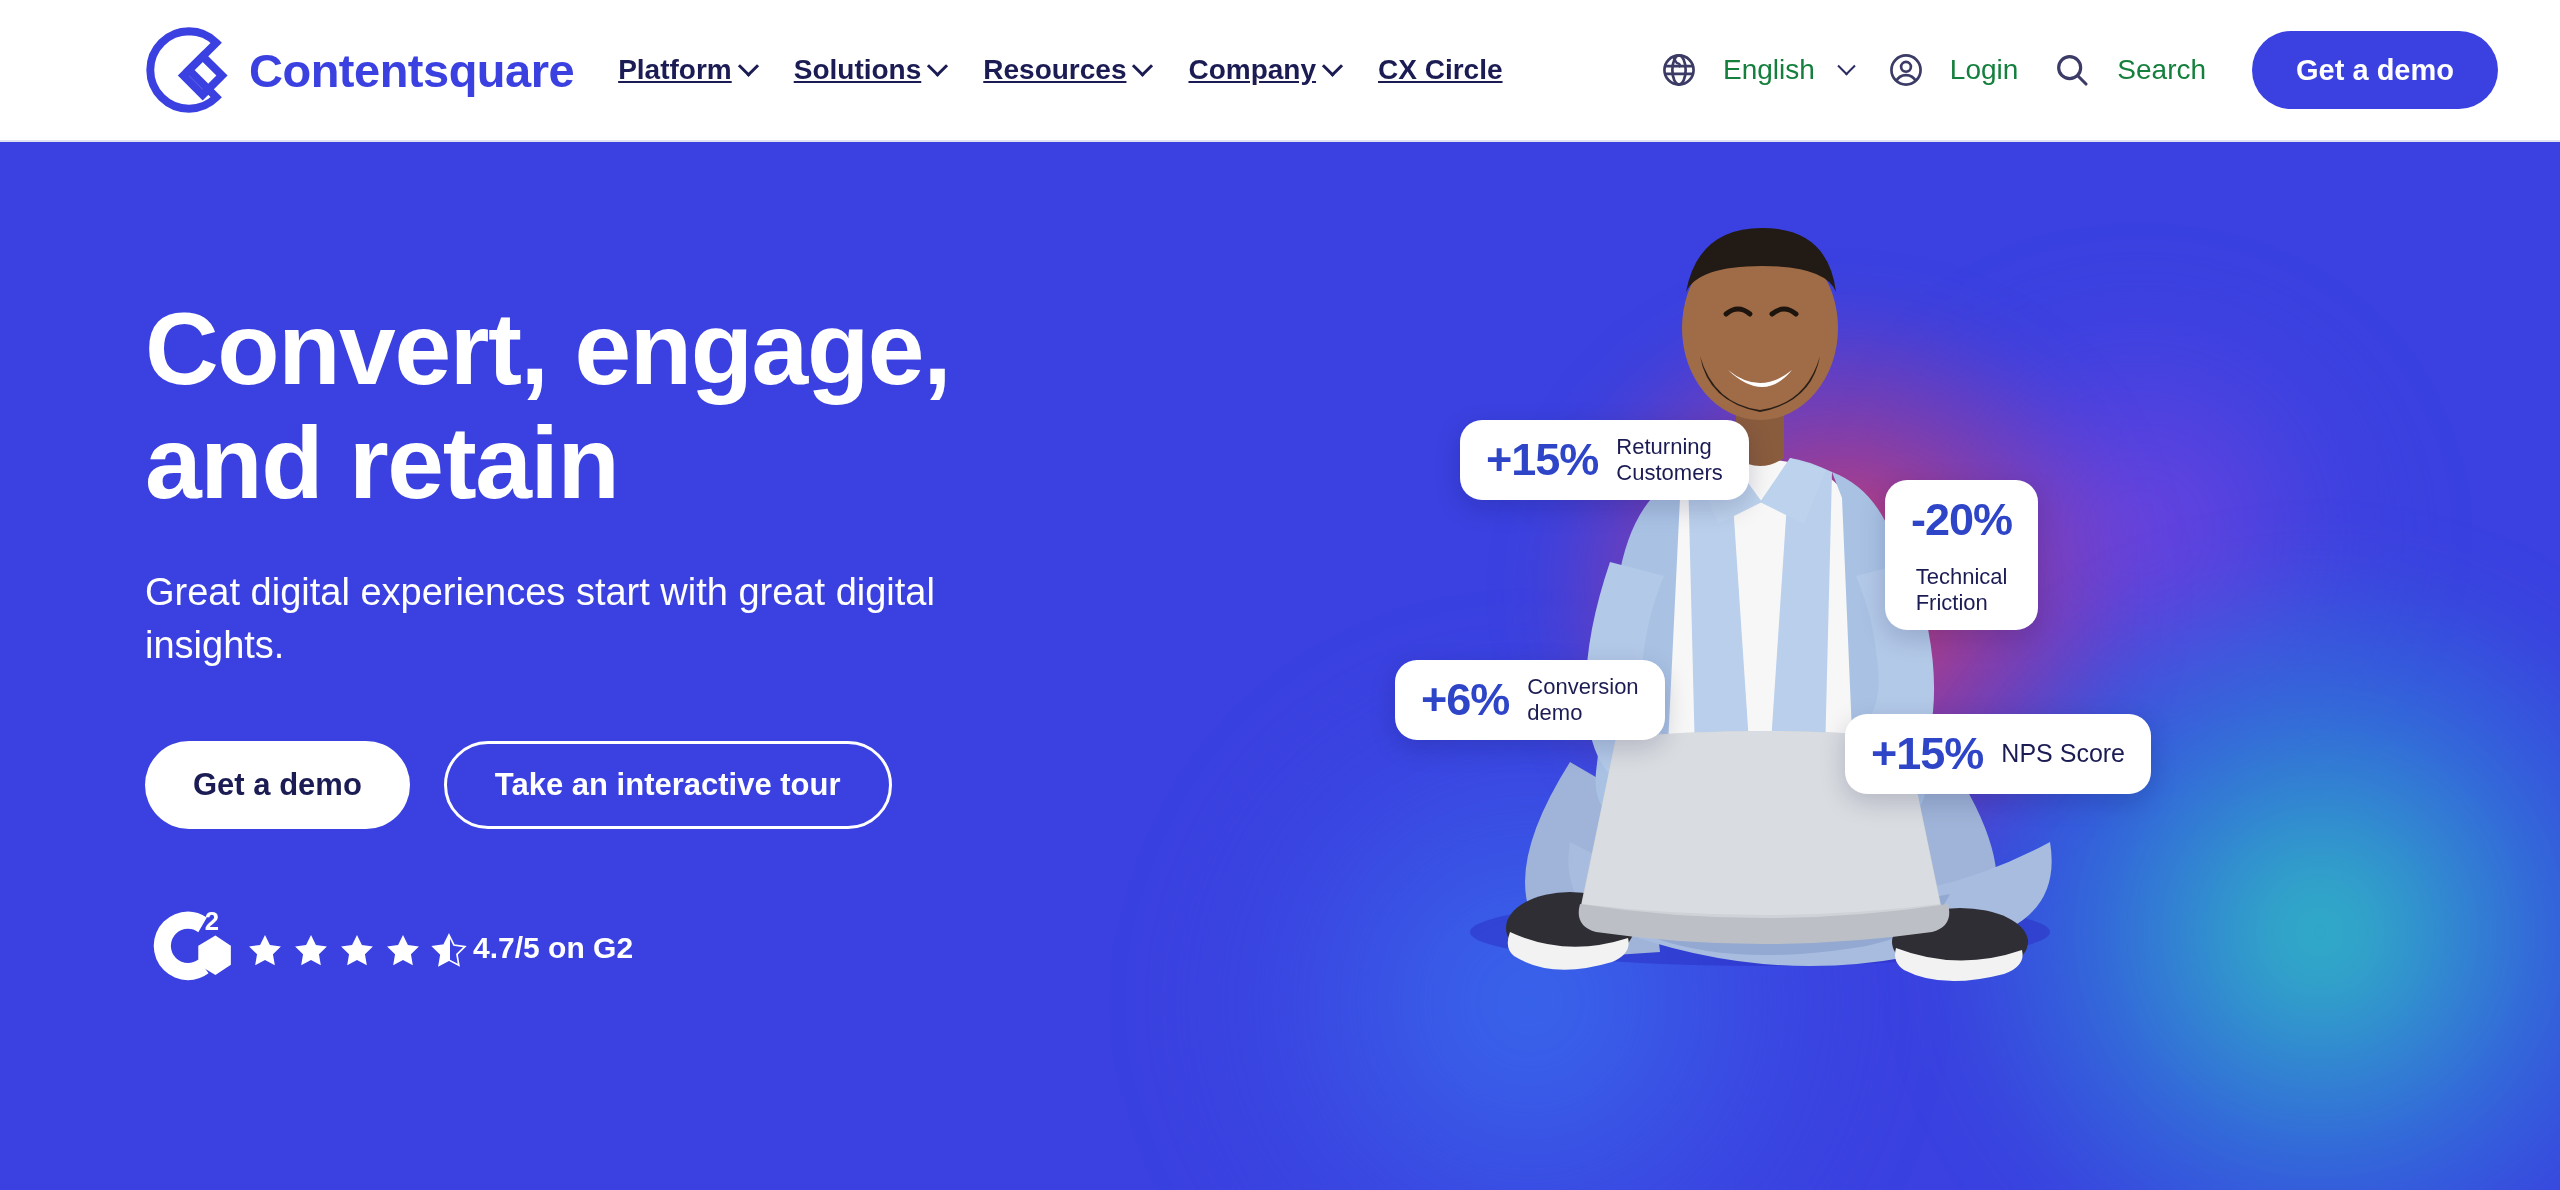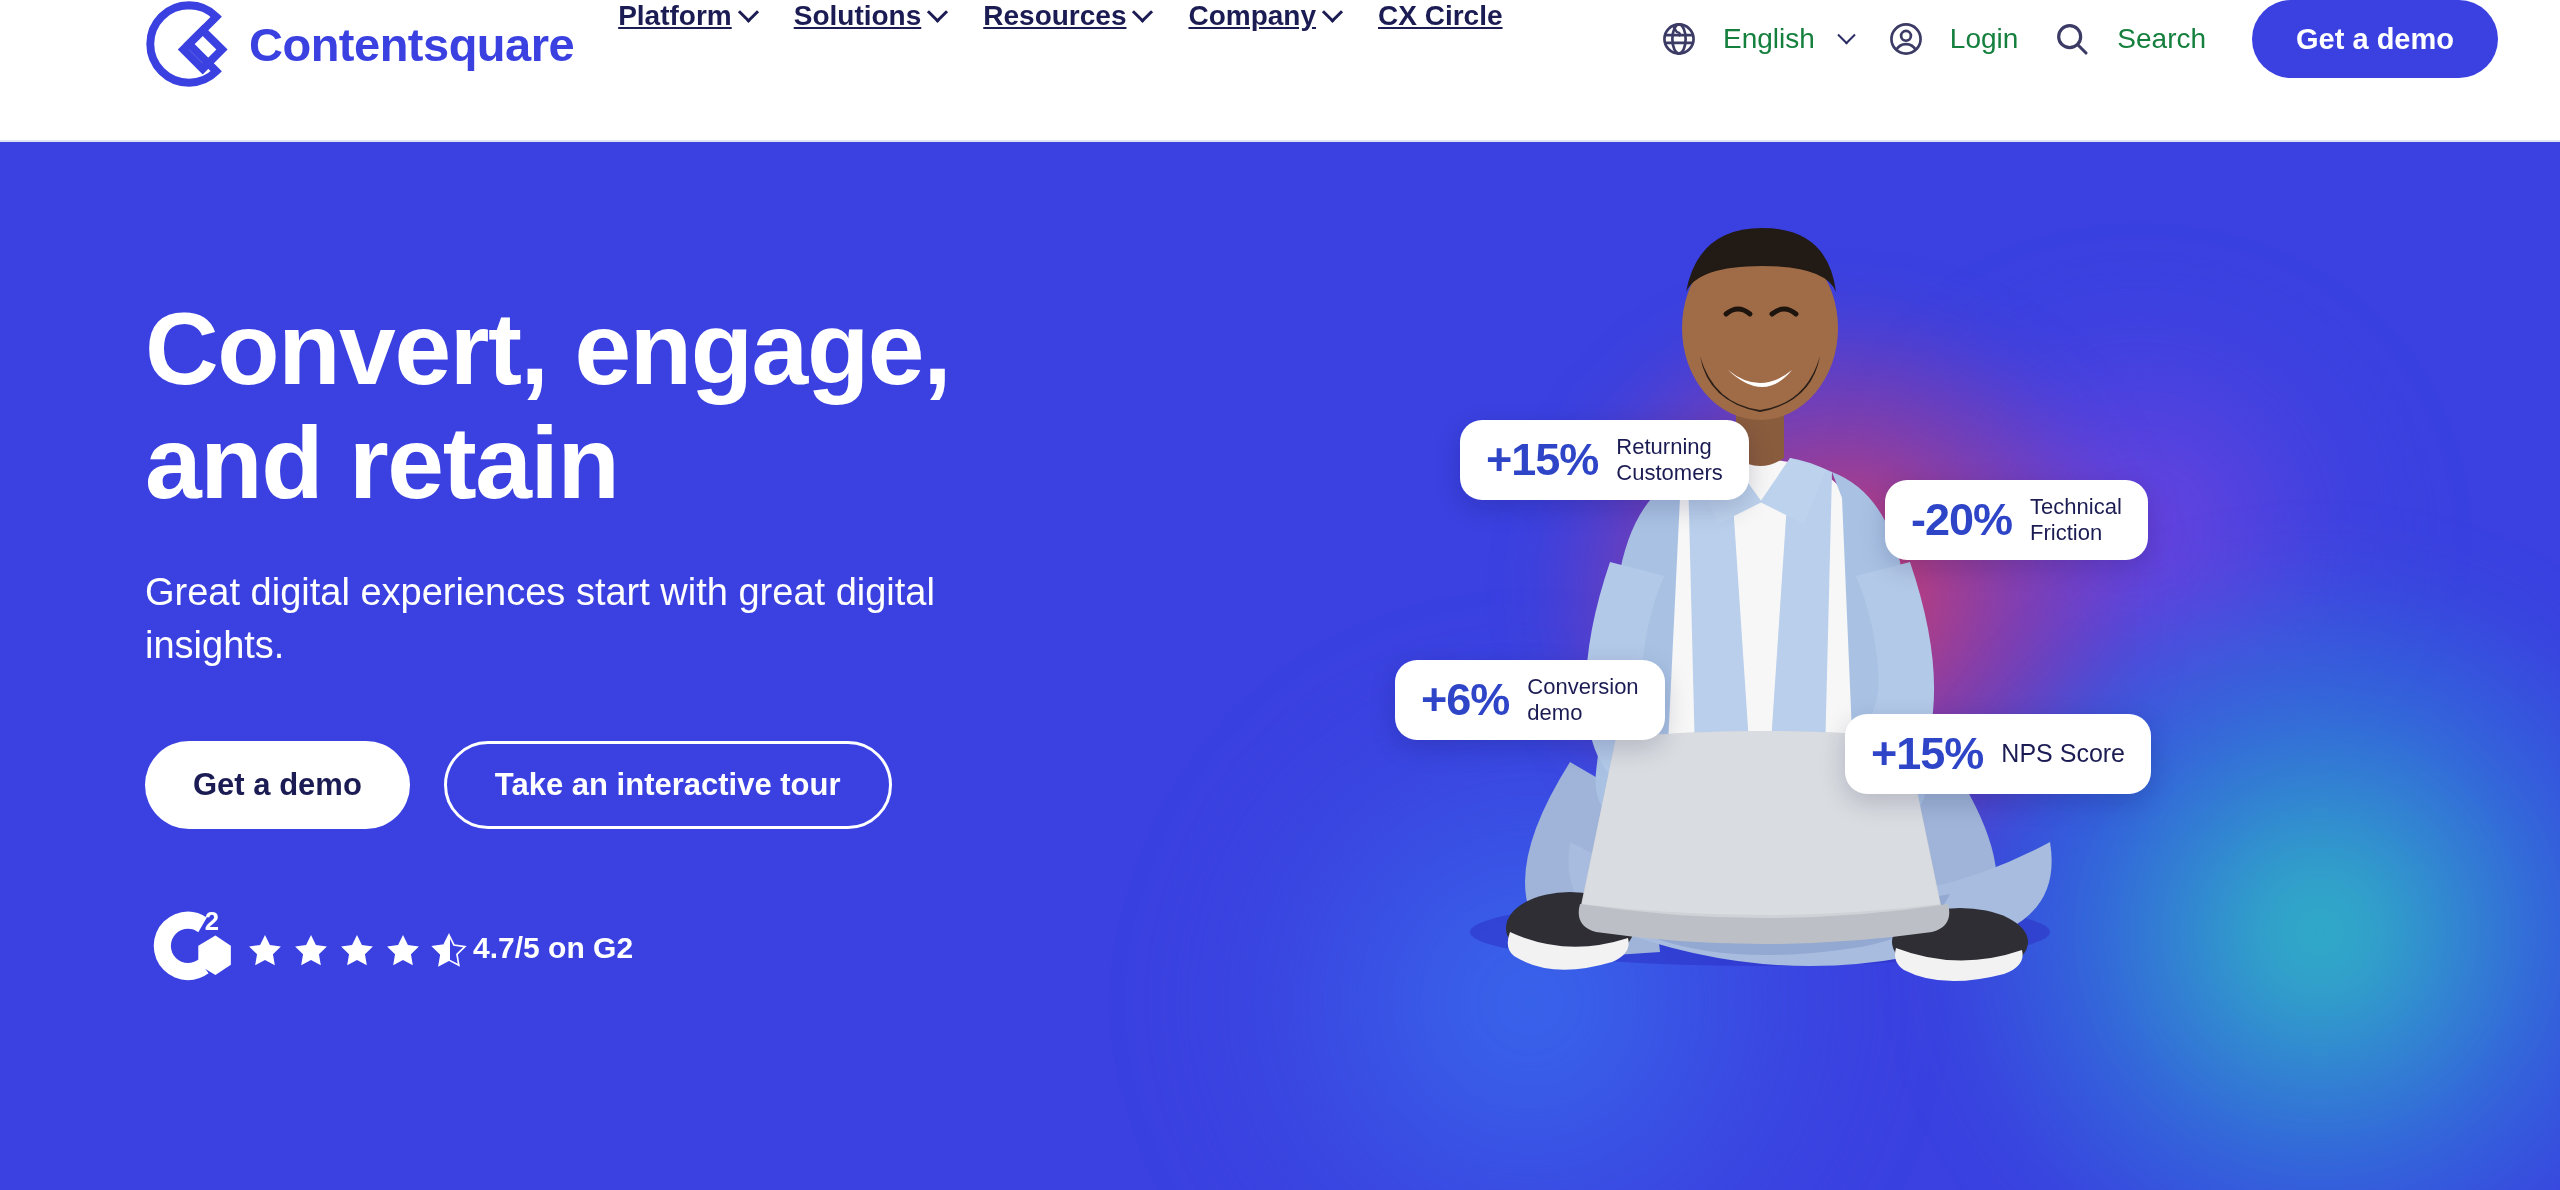--- a/index.html
+++ b/index.html
@@ -10,21 +10,21 @@
     overflow:hidden;
   }
 
   
   .site-header {
     position:relative;
     height:142px;
     background:#ffffff;
     border-bottom:2px solid #dfe2f3;
     display:flex;
-    align-items:flex-start;
+    align-items:center;
     padding:0 62px 0 145px;
     z-index:30;
   }
   .brand { display:flex; align-items:center; gap:16px; flex:0 0 auto; }
   .brand-mark { width:88px; height:88px; display:block; }
   .brand-name {
     font-size:47px;
     font-weight:700;
     color:#3a41e0;
     letter-spacing:-0.5px;
@@ -419,21 +419,21 @@
     </svg>
 
     <div class="stat-card card-returning" style="left:320px; top:278px;">
       <span class="stat-value">+15%</span>
       <span class="stat-label">
         <span>Returning</span><br>
         <span>Customers</span>
       </span>
     </div>
 
-    <div class="stat-card card-friction" style="left:745px; top:338px;">
+    <div class="stat-card card-friction" style="left:745px; top:338px;flex-direction:column;">
       <span class="stat-value">-20%</span>
       <span class="stat-label">
         <span>Technical</span><br>
         <span>Friction</span>
       </span>
     </div>
 
     <div class="stat-card card-conversion" style="left:255px; top:518px;">
       <span class="stat-value">+6%</span>
       <span class="stat-label">

